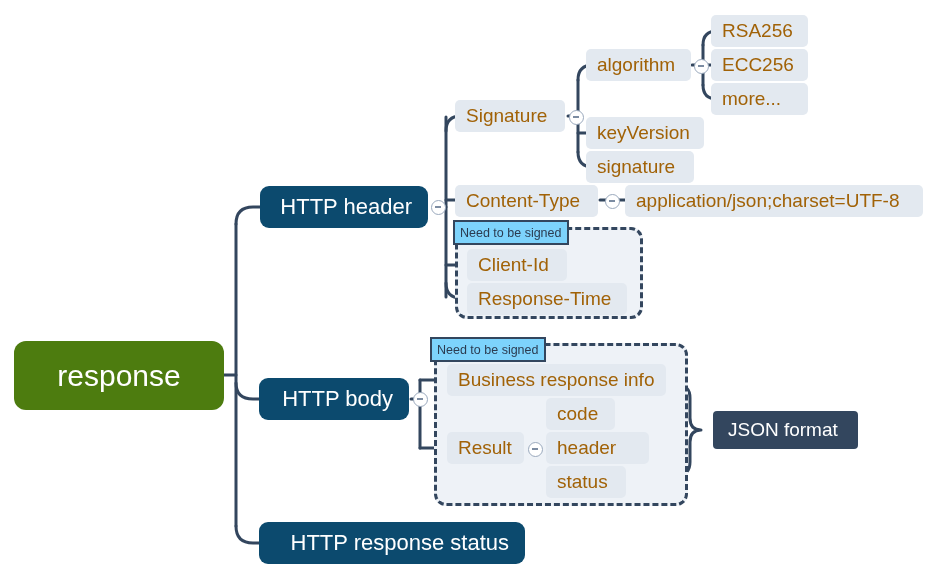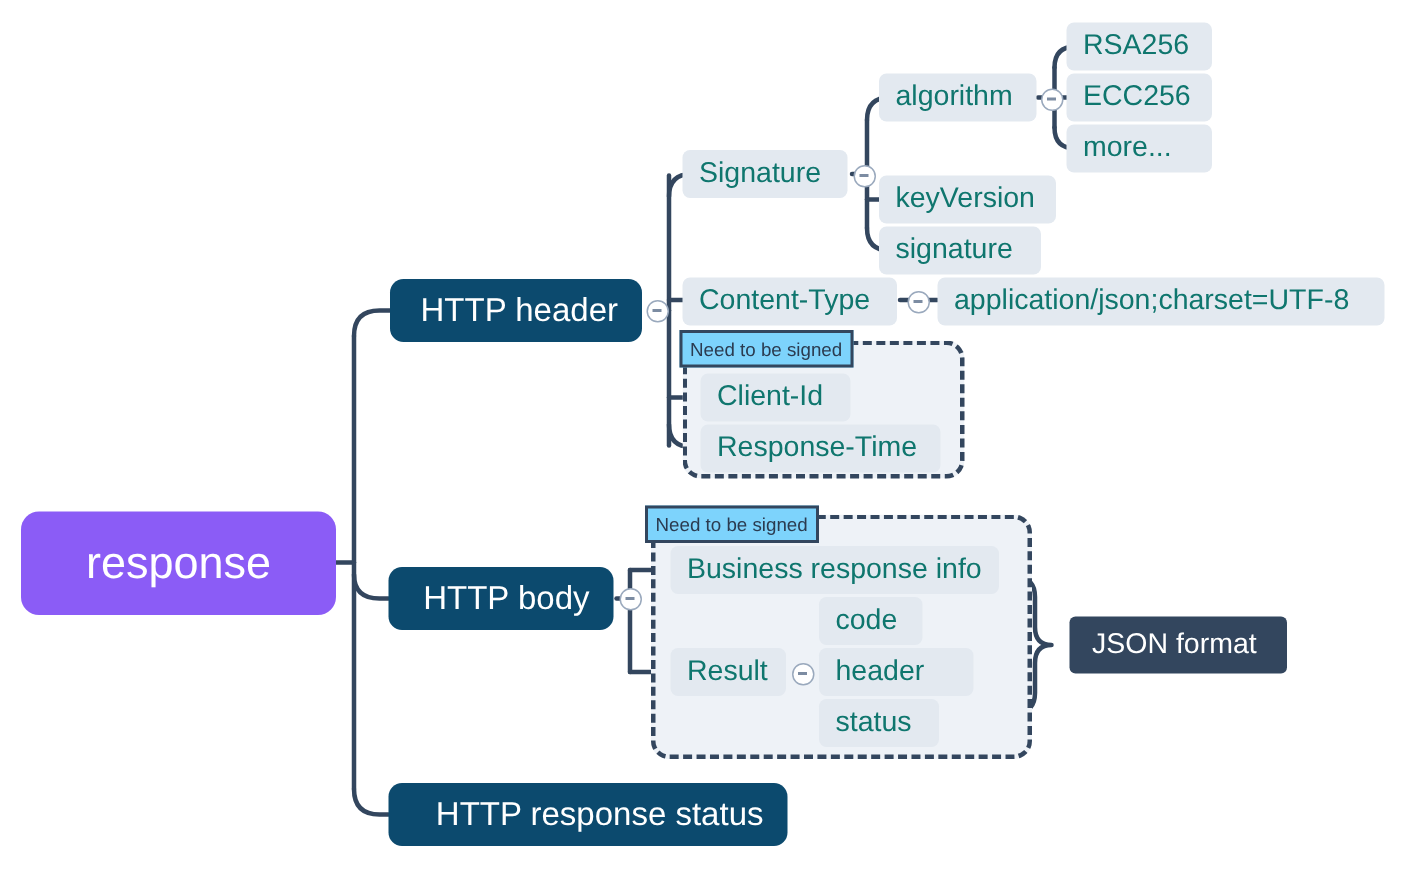--- a/index.html
+++ b/index.html
@@ -35,42 +35,42 @@
   .node {
     position: absolute;
     box-sizing: border-box;
     display: flex;
     align-items: center;
     white-space: nowrap;
   }
 
   
   .root-node {
-    background: #8b5cf6;
+    background: #4d7c0f;
     color: #ffffff;
     border-radius: 12px;
     font-size: 30px;
     padding: 0 18px;
     justify-content: center;
   }
 
   
   .branch-node {
     background: #0c4a6e;
     color: #ffffff;
     border-radius: 9px;
     font-size: 22px;
     padding: 0 16px;
     justify-content: flex-end;
   }
 
   
   .leaf-node {
     background: #e3e9f0;
-    color: #0f766e;
+    color: #a16207;
     border-radius: 5px;
     font-size: 19px;
     padding: 0 11px;
   }
 
   
   .callout-node {
     background: #33465e;
     color: #ffffff;
     border-radius: 4px;

